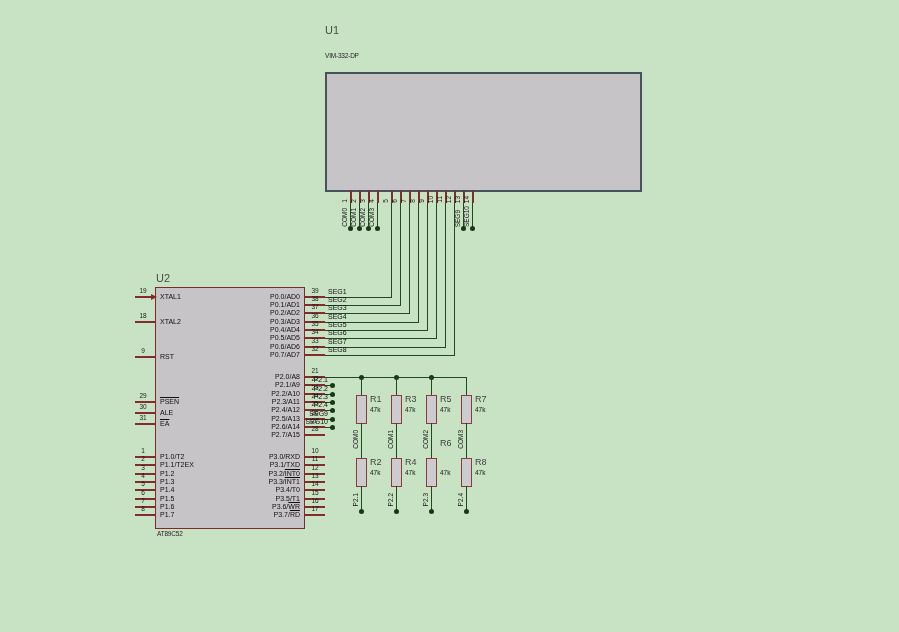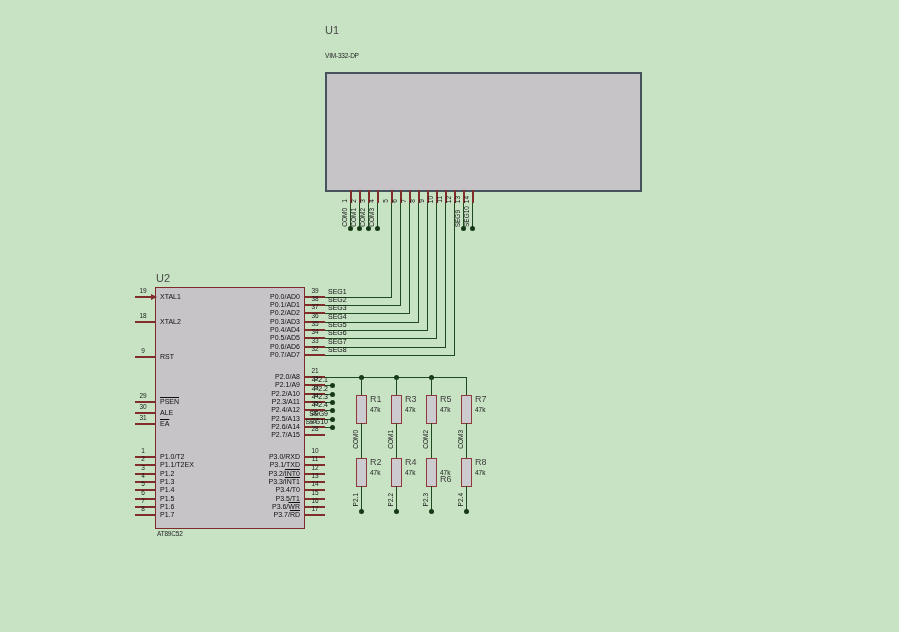--- a/index.html
+++ b/index.html
@@ -283,21 +283,21 @@
   <div class="vtext" style="left:387px;bottom:126px">P2.2</div>
   <div class="dot" style="left:394px;top:509px"></div>
 
   <div class="wire" style="left:431px;top:377px;width:1px;height:18px"></div>
   <div class="rbody" style="left:426px;top:395px"></div>
   <div class="rref" style="left:440px;top:394px">R5</div>
   <div class="rval" style="left:440px;top:406px">47k</div>
   <div class="wire" style="left:431px;top:423px;width:1px;height:35px"></div>
   <div class="vtext" style="left:422px;bottom:183px">COM2</div>
   <div class="rbody" style="left:426px;top:458px"></div>
-  <div class="rref" style="left:440px;top:474px">R6</div>
+  <div class="rref" style="left:440px;top:438px">R6</div>
   <div class="rval" style="left:440px;top:469px">47k</div>
   <div class="wire" style="left:431px;top:486px;width:1px;height:26px"></div>
   <div class="vtext" style="left:422px;bottom:126px">P2.3</div>
   <div class="dot" style="left:429px;top:509px"></div>
 
   <div class="wire" style="left:466px;top:377px;width:1px;height:18px"></div>
   <div class="rbody" style="left:461px;top:395px"></div>
   <div class="rref" style="left:475px;top:394px">R7</div>
   <div class="rval" style="left:475px;top:406px">47k</div>
   <div class="wire" style="left:466px;top:423px;width:1px;height:35px"></div>

